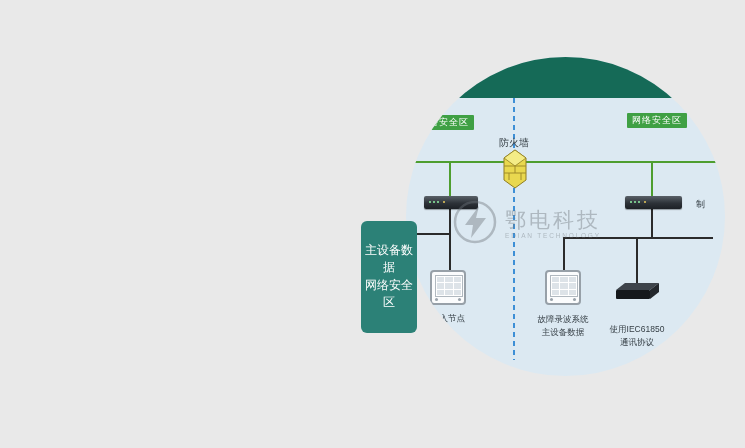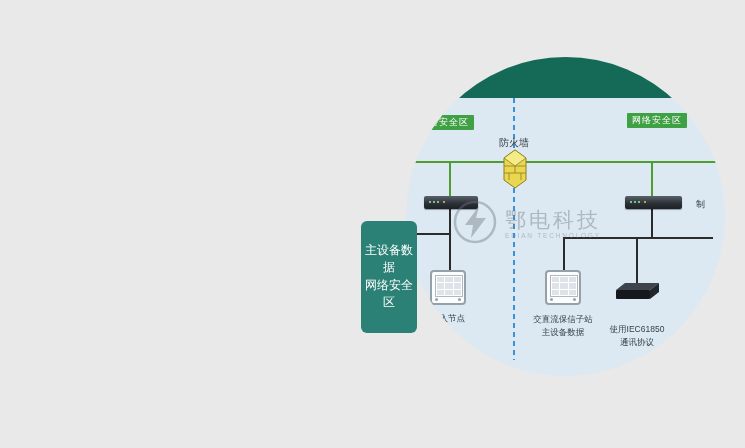--- a/index.html
+++ b/index.html
@@ -179,21 +179,21 @@
   <div class="bbox">
     <svg width="48" height="24" viewBox="0 0 48 24">
       <polygon points="3,11 12,4 46,4 37,11" fill="#3e444b"></polygon>
       <rect x="3" y="11" width="34" height="9" rx="1" fill="#15181c"></rect>
       <polygon points="37,11 46,4 46,13 37,20" fill="#23272c"></polygon>
     </svg>
   </div>
 
   <div class="dlabel a">接入节点</div>
   <div class="dlabel b">
-    <div>交直流保信子站</div>
+    <div>故障录波系统</div>
     <div>主设备数据</div>
   </div>
   <div class="dlabel c">
     <div>使用IEC61850</div>
     <div>通讯协议</div>
   </div>
 
   <div class="watermark">
     <span>
       <svg width="46" height="46" viewBox="0 0 46 46">

